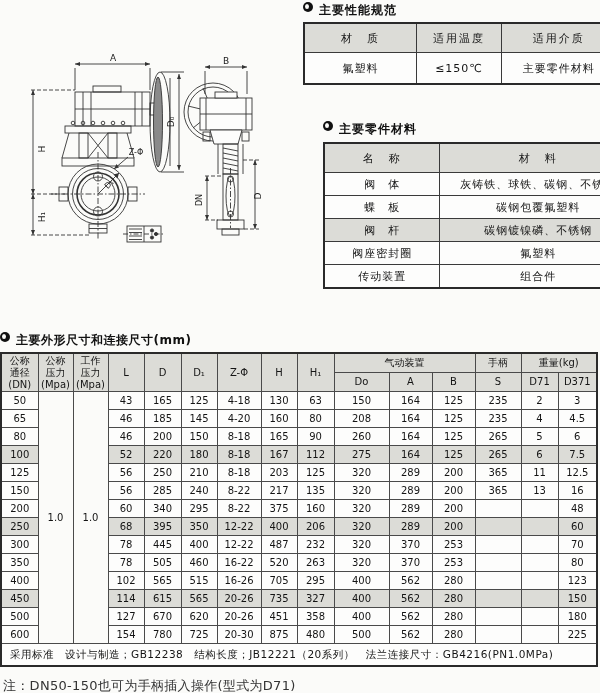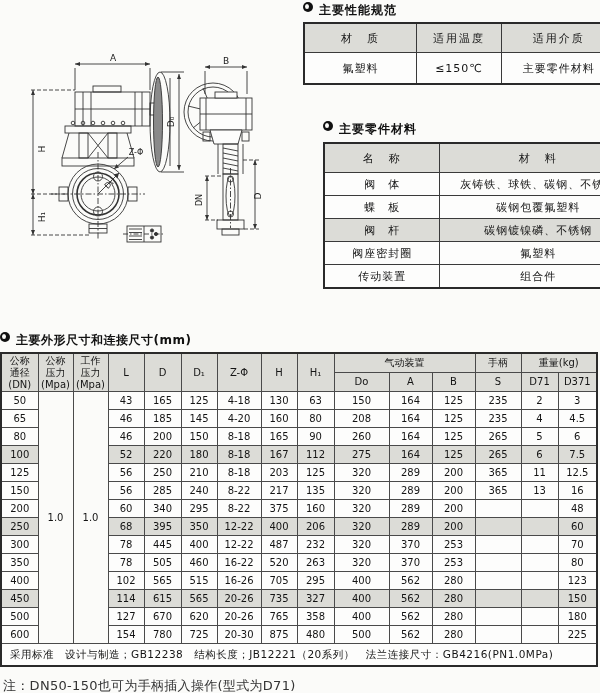--- a/index.html
+++ b/index.html
@@ -481,21 +481,21 @@
           <td></td>
           <td></td>
           <td>150</td>
         </tr>
         <tr>
           <td>500</td>
           <td>127</td>
           <td>670</td>
           <td>620</td>
           <td>20-26</td>
-          <td>765</td>
+          <td>451</td>
           <td>358</td>
           <td>400</td>
           <td>562</td>
           <td>280</td>
           <td></td>
           <td></td>
           <td>180</td>
         </tr>
         <tr>
           <td>600</td>

